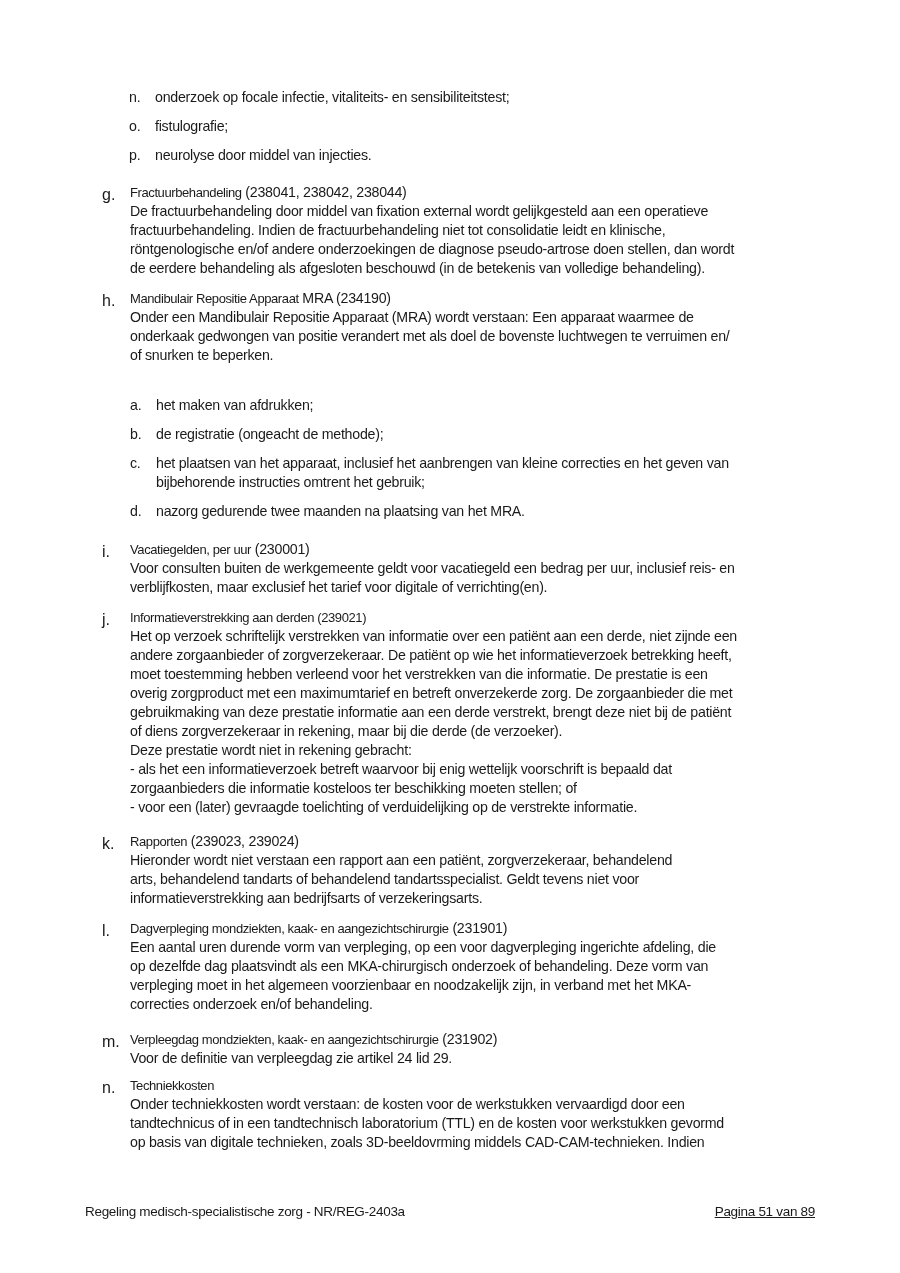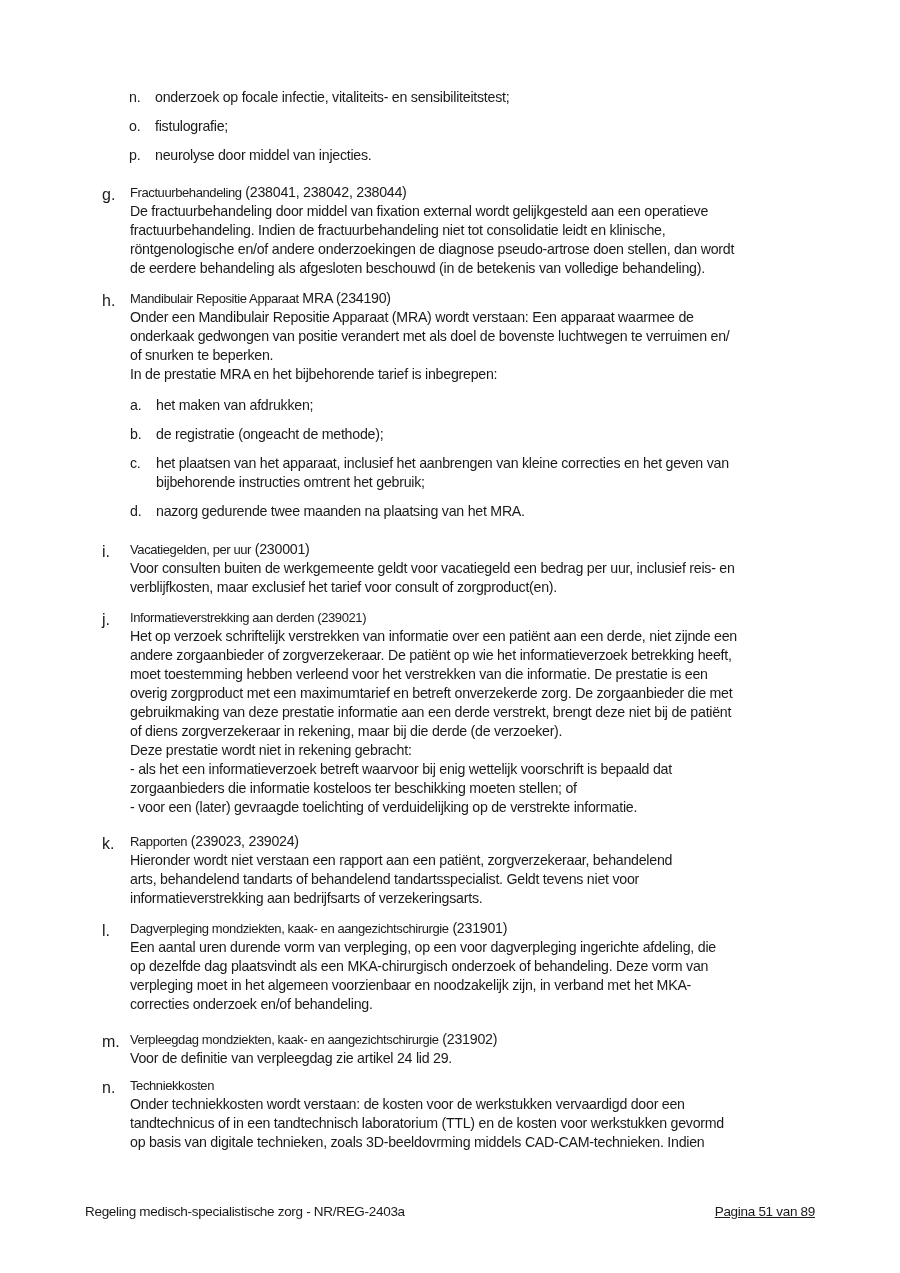--- a/index.html
+++ b/index.html
@@ -48,21 +48,20 @@
     </div>
   </div>
 
   <div class="item" style="top:289px;">
     <span class="marker">h.</span>
     <div class="body" style="width:700px;">
       <span class="ln"><span class="title">Mandibulair Repositie Apparaat</span><span> MRA (234190)</span></span>
       <span class="ln">Onder een Mandibulair Repositie Apparaat (MRA) wordt verstaan: Een apparaat waarmee de</span>
       <span class="ln">onderkaak gedwongen van positie verandert met als doel de bovenste luchtwegen te verruimen en/</span>
       <span class="ln">of snurken te beperken.</span>
-      <span class="ln">In de prestatie MRA en het bijbehorende tarief is inbegrepen:</span>
       <div class="inner" style="top:107px;">
         <span class="m">a.</span>
         <span class="t">het maken van afdrukken;</span>
       </div>
       <div class="inner" style="top:136px;">
         <span class="m">b.</span>
         <span class="t">de registratie (ongeacht de methode);</span>
       </div>
       <div class="inner" style="top:165px;">
         <span class="m">c.</span>
@@ -74,21 +73,21 @@
         <span class="t">nazorg gedurende twee maanden na plaatsing van het MRA.</span>
       </div>
     </div>
   </div>
 
   <div class="item" style="top:540px;">
     <span class="marker">i.</span>
     <div class="body">
       <span class="ln"><span class="title">Vacatiegelden, per uur</span><span> (230001)</span></span>
       <span class="ln">Voor consulten buiten de werkgemeente geldt voor vacatiegeld een bedrag per uur, inclusief reis- en</span>
-      <span class="ln">verblijfkosten, maar exclusief het tarief voor consult of zorgproduct(en).</span>
+      <span class="ln">verblijfkosten, maar exclusief het tarief voor digitale of verrichting(en).</span>
     </div>
   </div>
 
   <div class="item" style="top:608px;">
     <span class="marker">j.</span>
     <div class="body">
       <span class="ln"><span class="title">Informatieverstrekking aan derden (239021)</span><span></span></span>
       <span class="ln">Het op verzoek schriftelijk verstrekken van informatie over een patiënt aan een derde, niet zijnde een</span>
       <span class="ln">andere zorgaanbieder of zorgverzekeraar. De patiënt op wie het informatieverzoek betrekking heeft,</span>
       <span class="ln">moet toestemming hebben verleend voor het verstrekken van die informatie. De prestatie is een</span>

